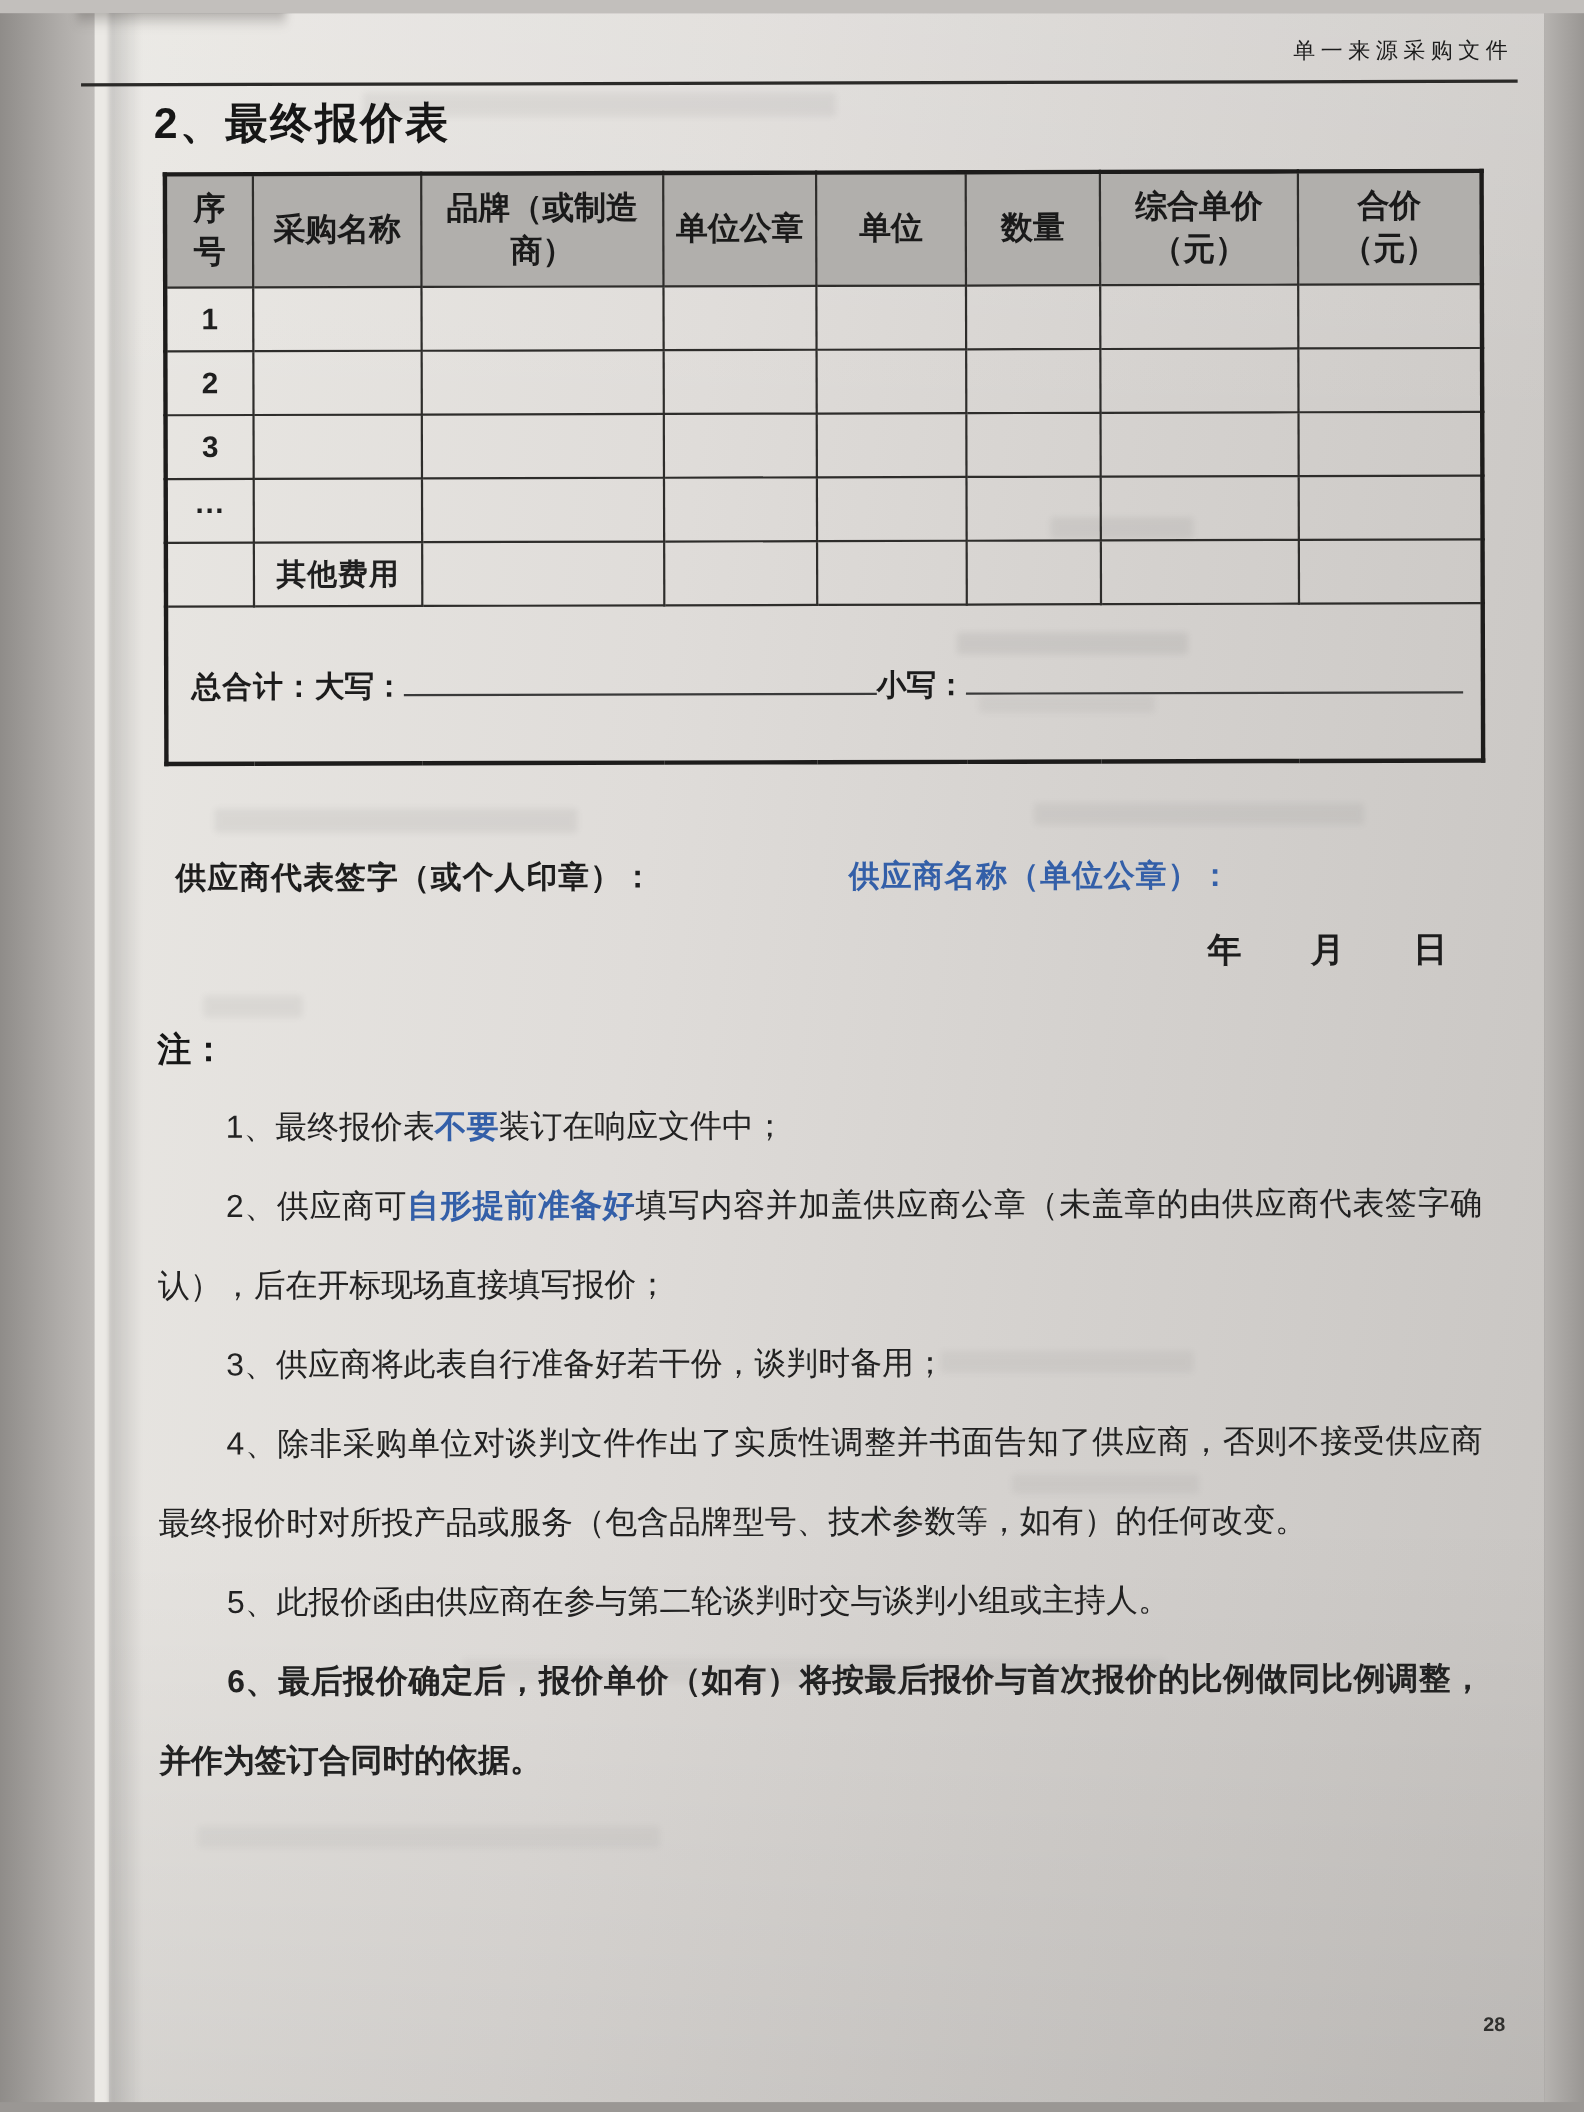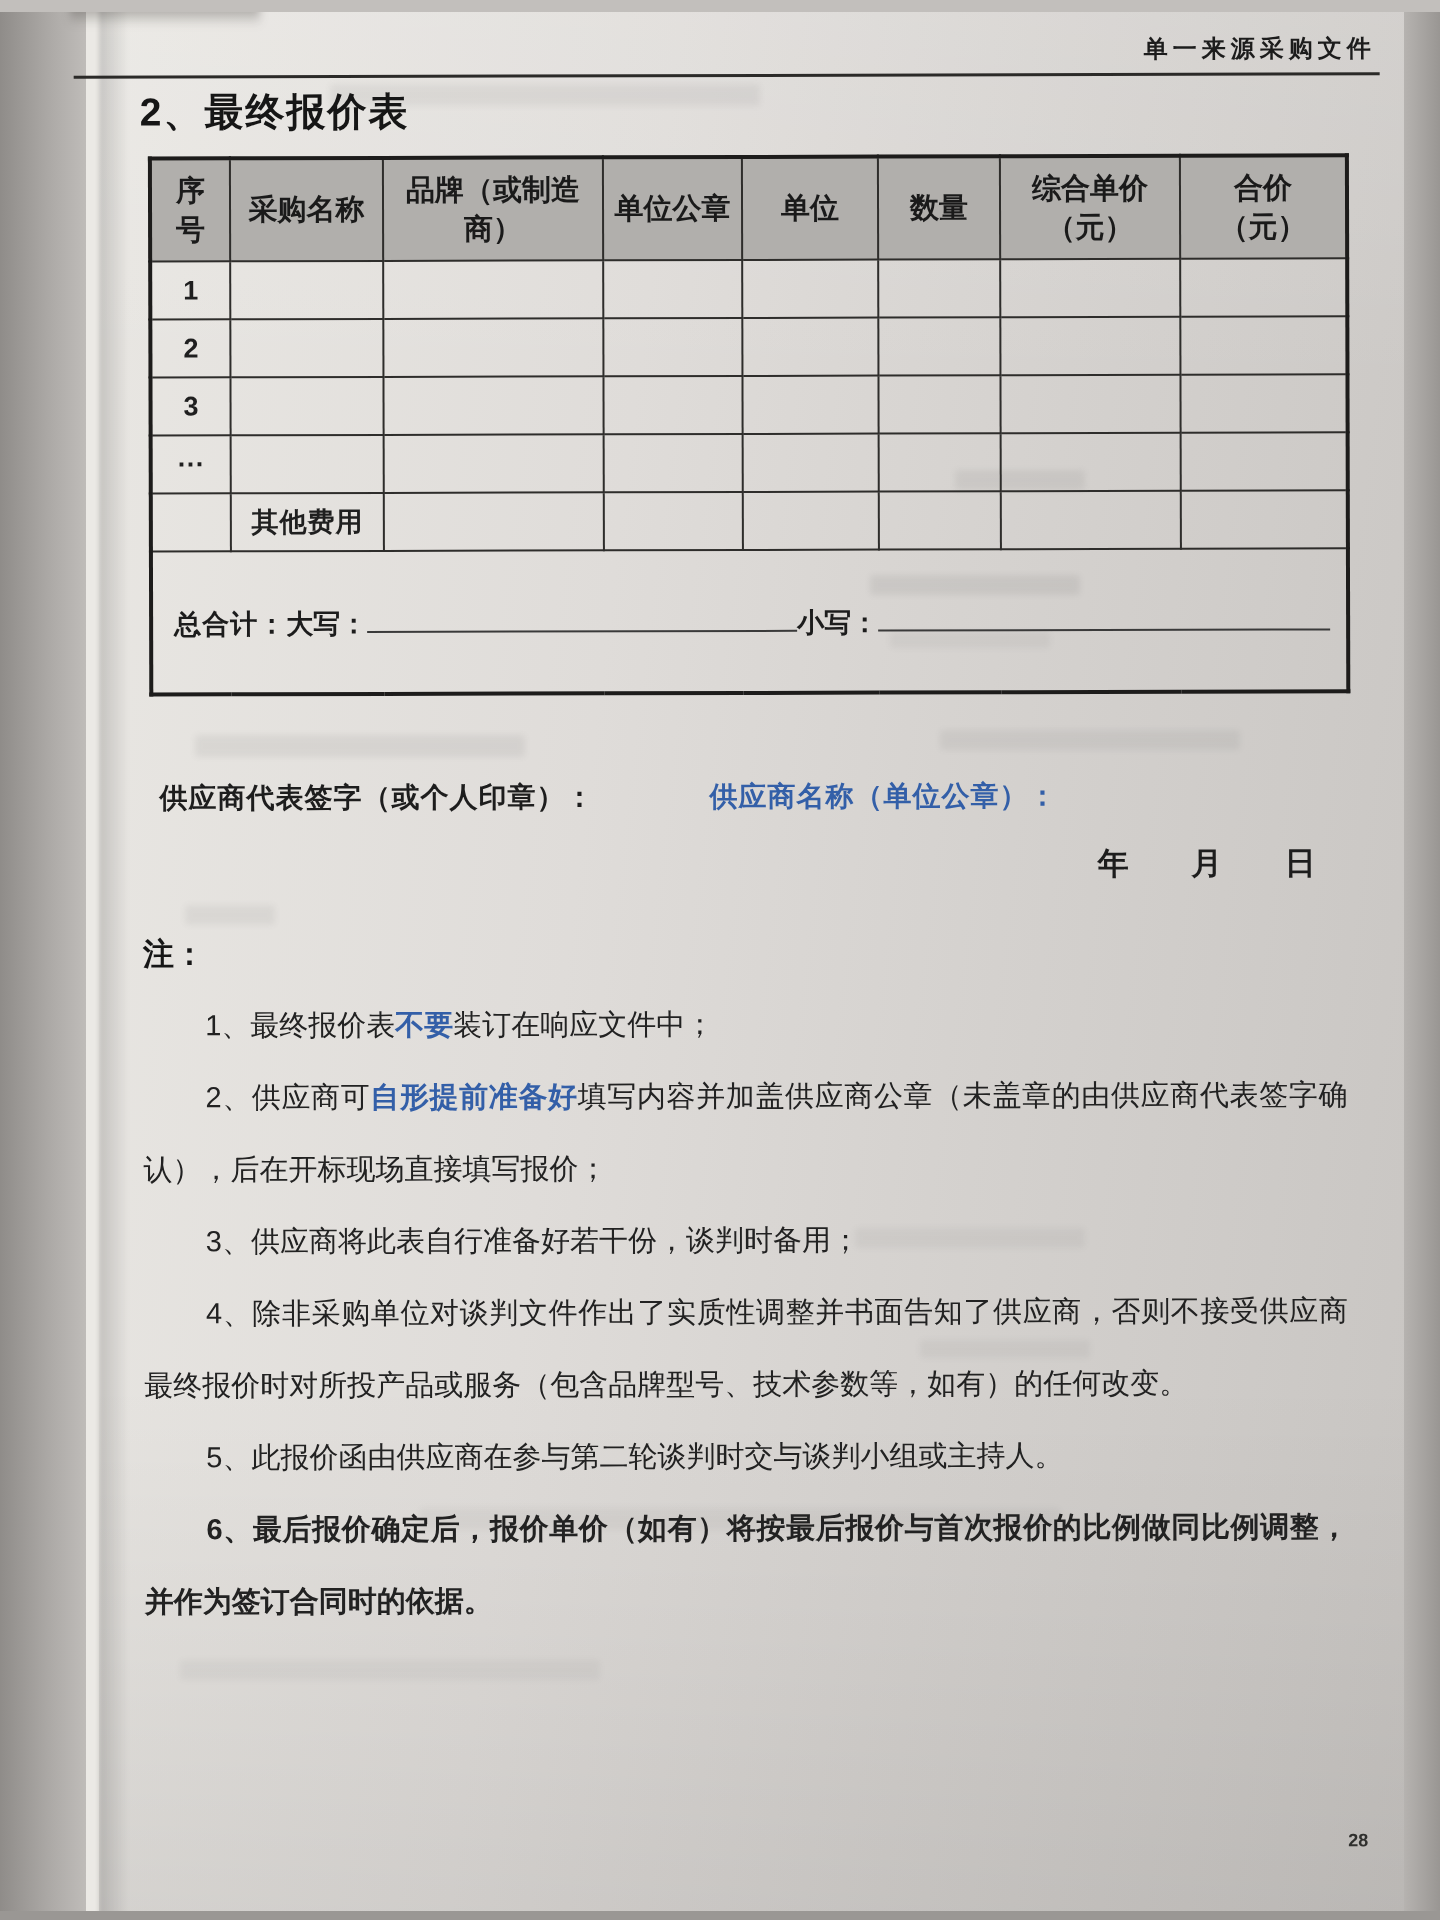--- a/index.html
+++ b/index.html
@@ -21,21 +21,21 @@
          background:linear-gradient(180deg,rgba(58,54,50,.5),rgba(58,54,50,0));filter:blur(4px);}
   .right-edge{position:absolute;right:0;top:0;width:36px;height:1920px;
          background:linear-gradient(270deg,#999693 0%,#b6b3b0 100%);}
   .top-edge{position:absolute;left:0;top:0;width:1440px;height:12px;background:#c2bfbc;}
   .bottom-edge{position:absolute;left:0;bottom:0;width:1440px;height:9px;background:#9a9794;}
   
   .ghost{position:absolute;background:#4a4a4a;border-radius:3px;filter:blur(3px);}
   
   #content{position:absolute;inset:0;transform:rotate(-0.15deg);}
   .header-rule{position:absolute;left:76px;top:74px;width:1306px;height:3px;background:#2b2a28;}
-  .header-title{position:absolute;top:34px;right:62px;font-size:24px;font-weight:700;
+  .header-title{position:absolute;top:34px;right:62px;font-size:20px;font-weight:400;
          letter-spacing:5px;color:#1c1c1c;}
   .page-title{position:absolute;left:142px;top:84px;margin:0;font-size:39px;font-weight:700;
          letter-spacing:2px;color:#161616;}
   
   #quote-table{position:absolute;left:150px;top:155px;border-collapse:collapse;table-layout:fixed;
          width:1197px;border:4px solid #1d1c1b;}
   #quote-table th,#quote-table td{border:2px solid #2e2d2b;padding:0 4px;text-align:center;vertical-align:middle;}
   #quote-table th{background:#b1afac;font-size:29px;font-weight:700;white-space:pre-line;line-height:1.35;color:#1a1a1a;height:100px;}
   #quote-table tbody td{height:56px;font-size:27px;color:#1f1f1f;}
   #quote-table tbody td.index-cell{font-weight:600;}
@@ -43,21 +43,21 @@
   #quote-table tfoot td{height:140px;border:2px solid #2e2d2b;}
   .totals-row{display:flex;align-items:baseline;padding-left:17px;padding-right:8px;
          font-size:27px;font-weight:700;color:#1c1c1c;}
   .totals-row .lbl-total{letter-spacing:1px;}
   .blank-line{display:inline-block;height:1.1em;border-bottom:2.5px solid #3a3a3a;}
   .blank-words{width:430px;}
   .blank-figures{flex:1;margin-right:4px;}
   .lbl-figures{margin-left:0;}
   
   .sig-left{position:absolute;left:160px;top:778px;font-size:28px;font-weight:700;color:#1d1d1d;letter-spacing:1px;}
-  .sig-right{position:absolute;left:710px;top:778px;font-size:28px;font-weight:700;color:#335fa8;letter-spacing:1px;}
+  .sig-right{position:absolute;left:772px;top:778px;font-size:28px;font-weight:700;color:#335fa8;letter-spacing:1px;}
   .date-row{position:absolute;left:1098px;top:844px;width:218px;display:flex;justify-content:space-between;
          font-size:31px;font-weight:700;color:#1d1d1d;}
   
   .notes{position:absolute;left:143px;top:932px;width:1204px;}
   .notes-label{font-size:31px;font-weight:700;color:#161616;margin:0 0 14px 0;}
   .note-item{margin:0;font-size:29px;line-height:72px;text-indent:62px;text-align:justify;color:#222;}
   .note-item.bold{font-weight:700;}
   .seg-blue{color:#335fa8;font-weight:700;}
   .page-number{position:absolute;left:1346px;top:1832px;font-size:18px;font-weight:700;color:#30302e;}
 </style>

